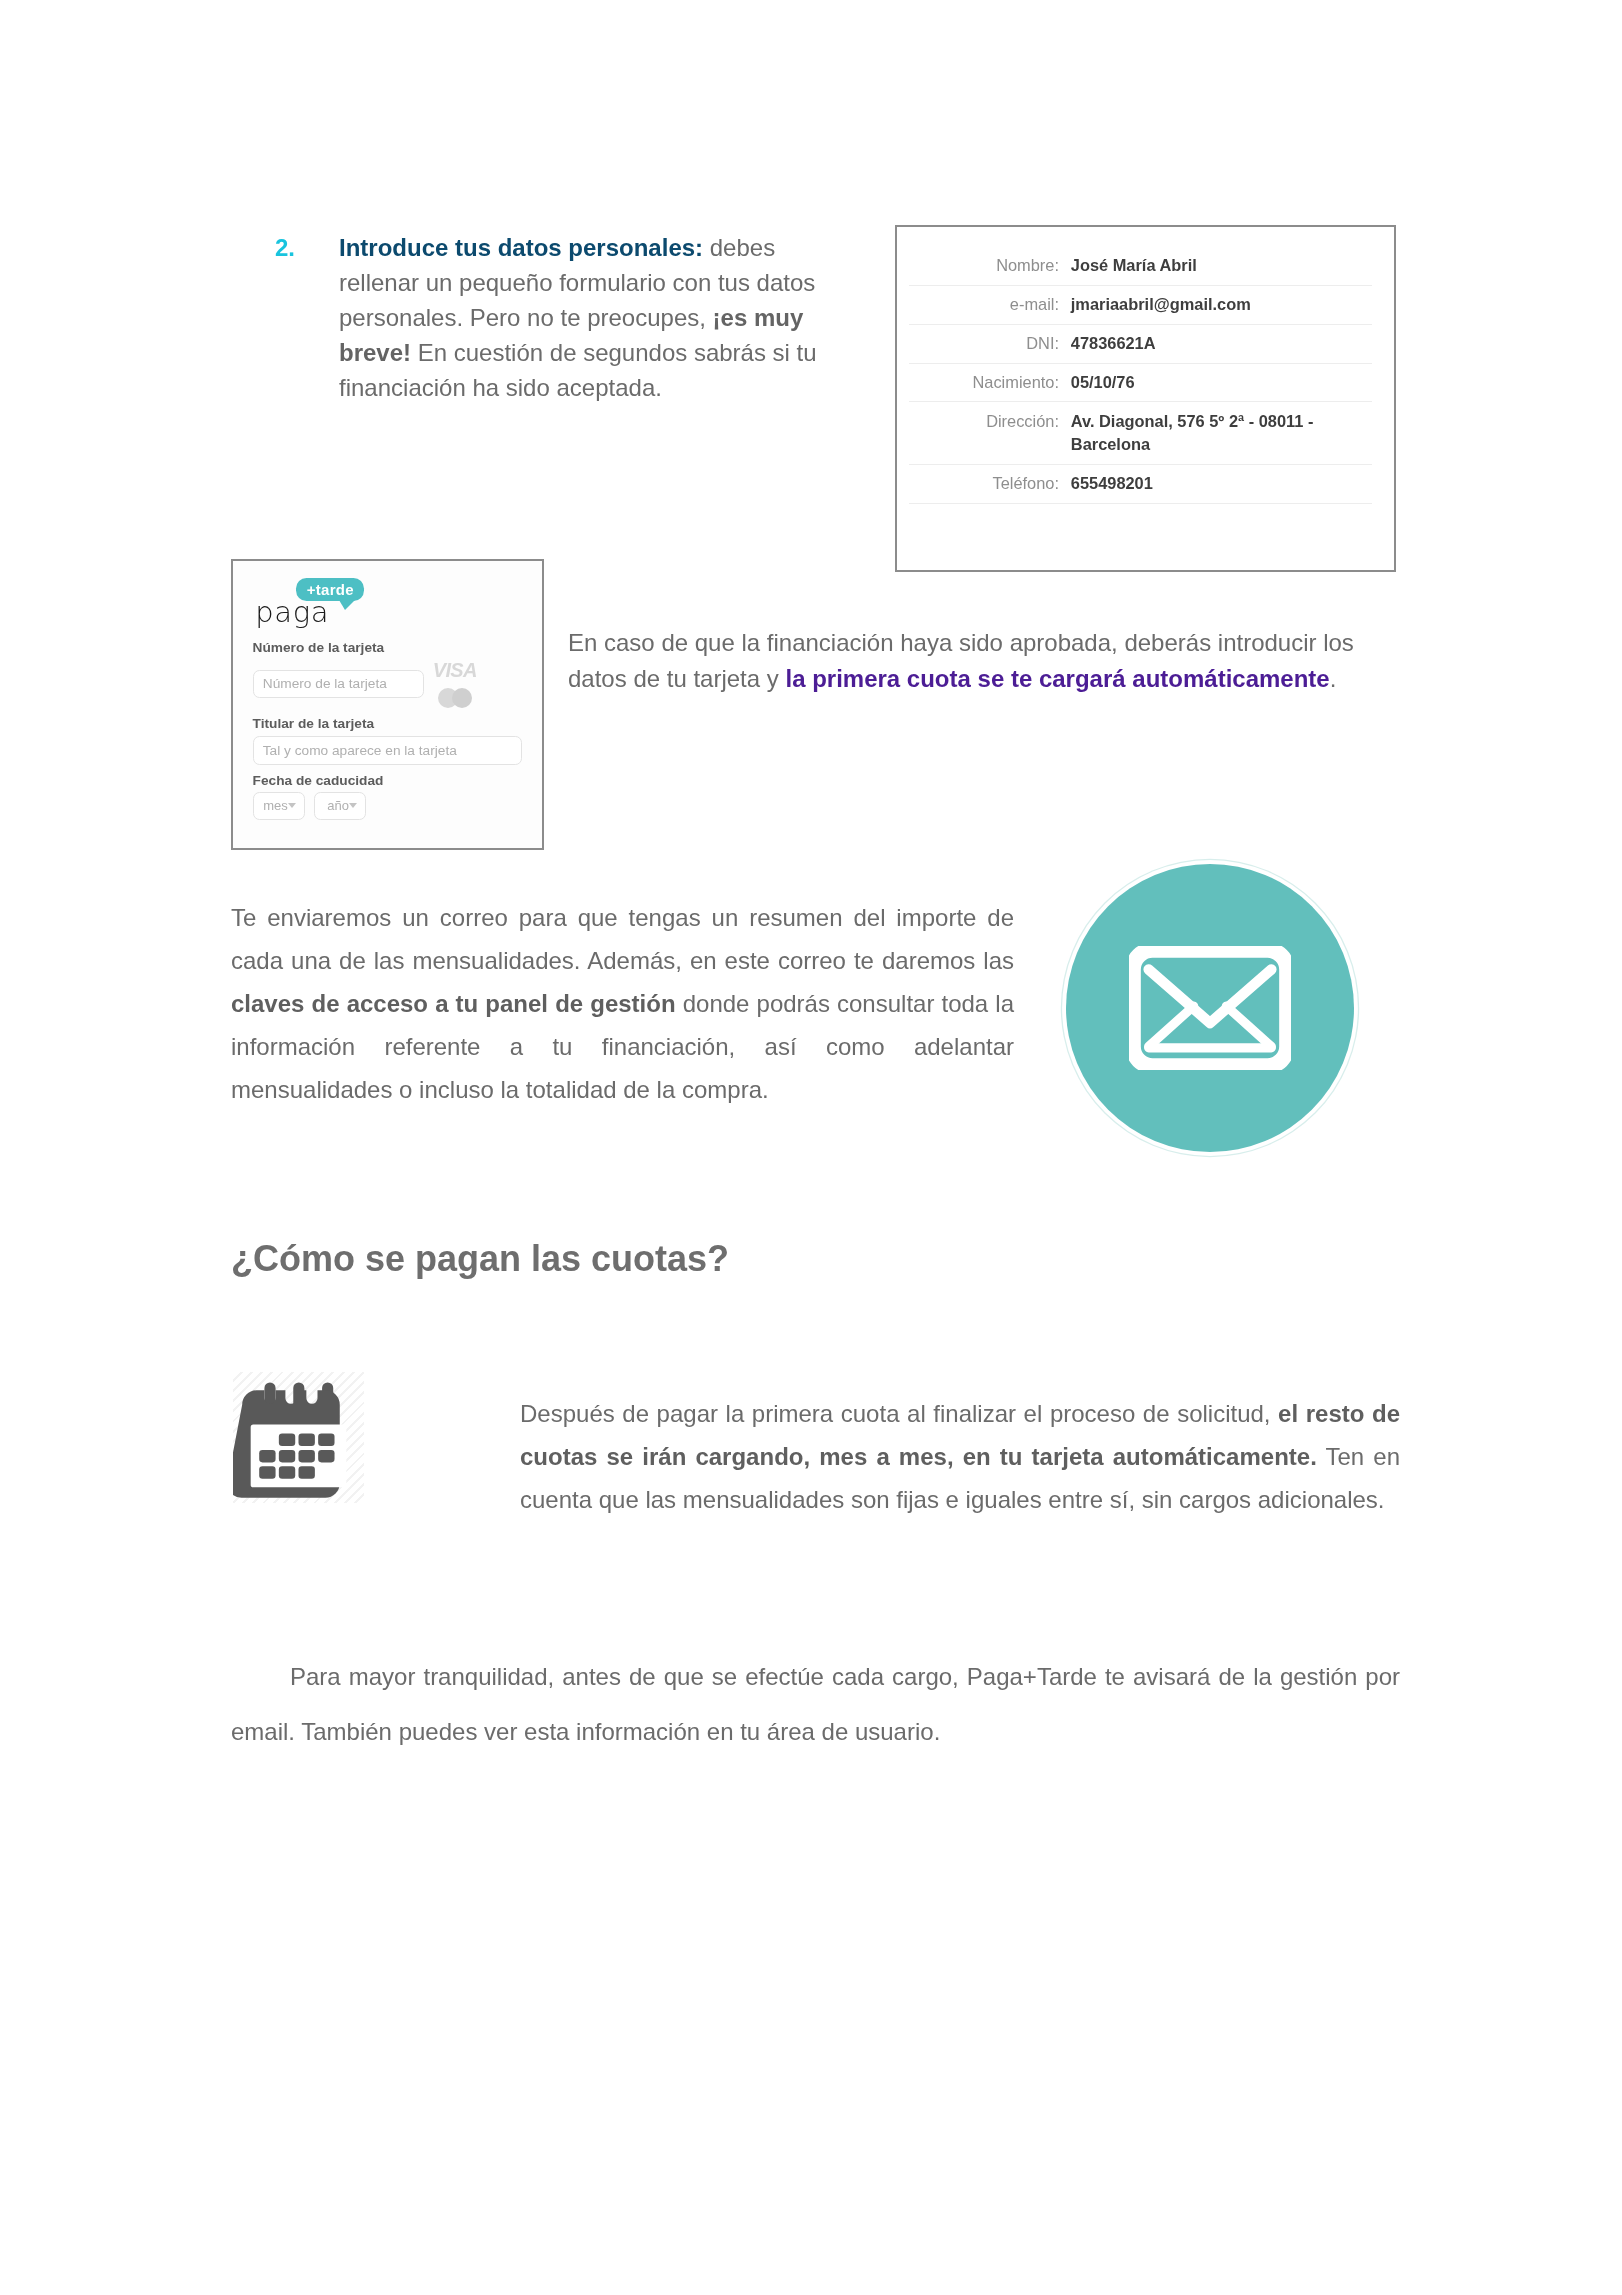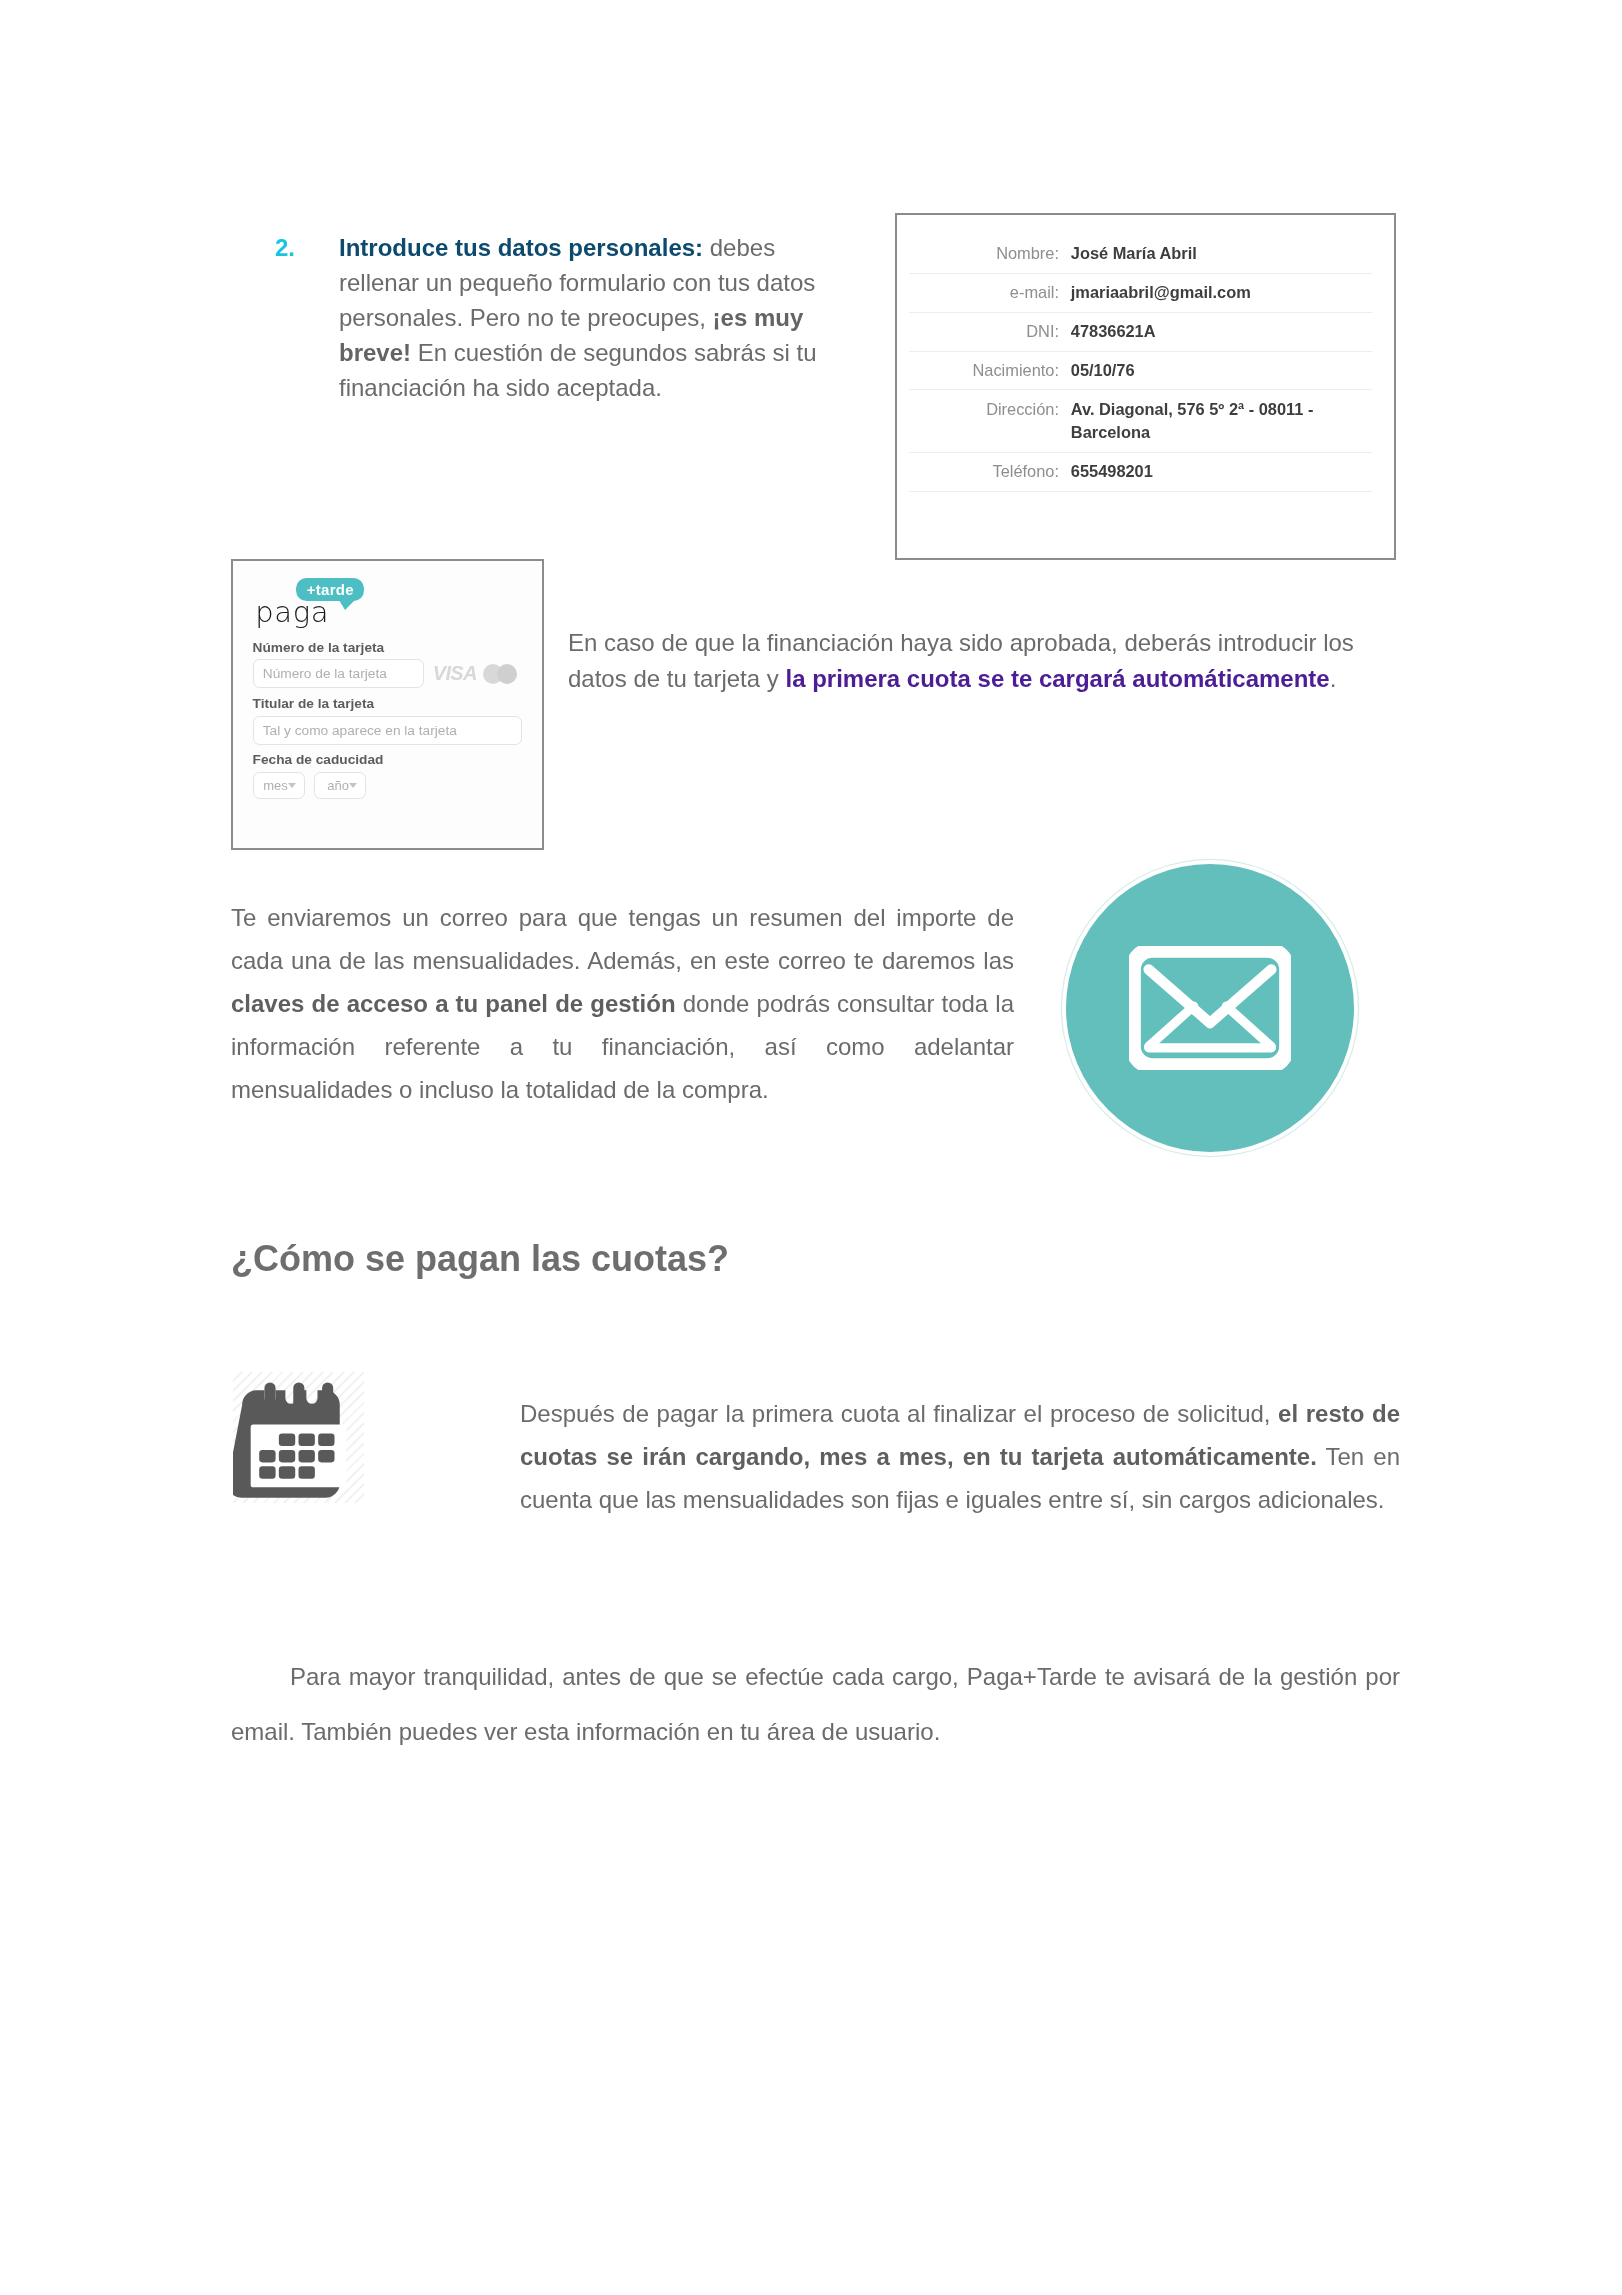--- a/index.html
+++ b/index.html
@@ -49,21 +49,21 @@
     color: #0c4a6e;
     font-weight: bold;
     margin-top: 9px;
   }
   .step-body b { color: #646464; font-weight: bold; }
 
   
   .data-box {
     position: absolute;
     left: 895px;
-    top: 213px;
+    top: 225px;
     width: 501px;
     height: 347px;
     border: 2px solid #8c8c8c;
     background: #ffffff;
     box-sizing: border-box;
     padding: 19.6px 22px 0 11.8px;
   }
   .data-row {
     display: flex;
     align-items: flex-start;
@@ -149,21 +149,21 @@
     background: #ffffff;
     font-size: 13.7px;
     color: #b0b0b0;
     padding: 5.9px 9.2px;
     box-sizing: border-box;
     display: inline-block;
   }
   .input-cardnumber { width: 171px; }
   .input-holder { width: 100%; }
   .row-inline { display: flex; align-items: center; gap: 9.2px; }
-  .brand-marks { display: flex; align-items: center; gap: 5.9px; }
+  .brand-marks { display: flex; align-items: center; gap: 5.9px; flex-direction: column; }
   .visa-mark {
     font-size: 20px;
     font-weight: bold;
     font-style: italic;
     color: #d8d8d8;
     letter-spacing: -0.7px;
     font-family: "Liberation Sans", sans-serif;
   }
   .mc-mark { position: relative; width: 34px; height: 20px; }
   .mc-mark i {

